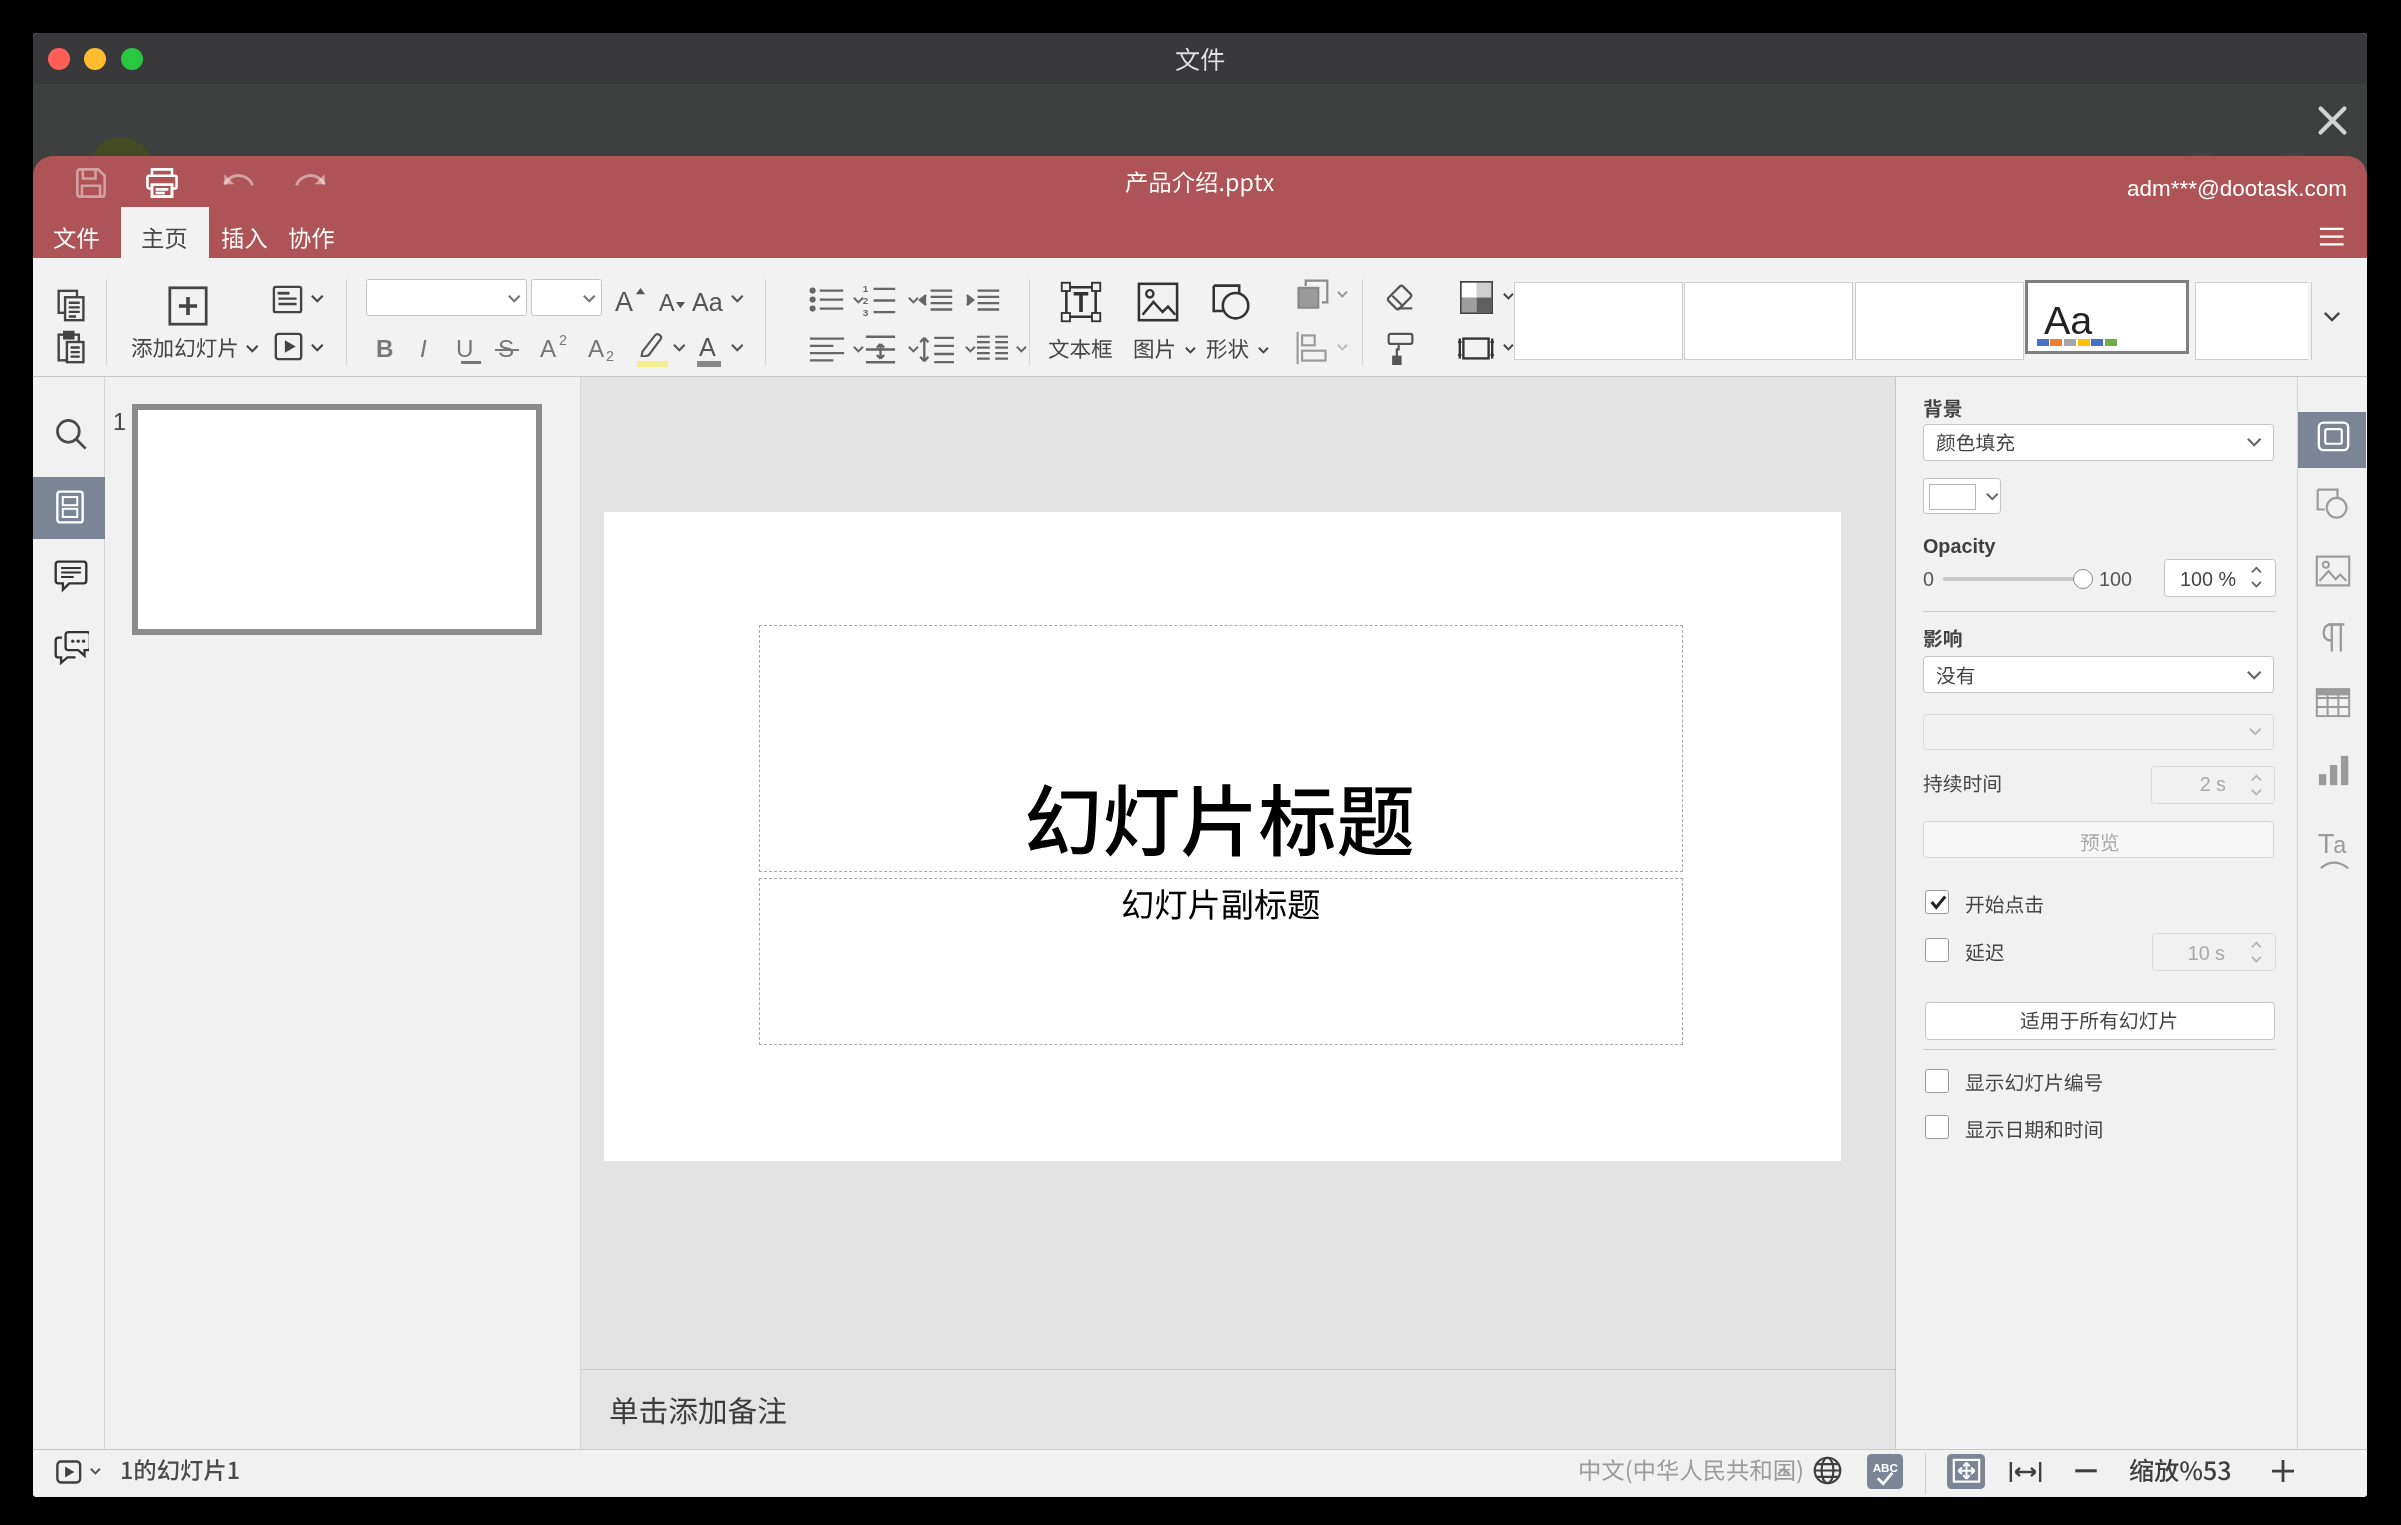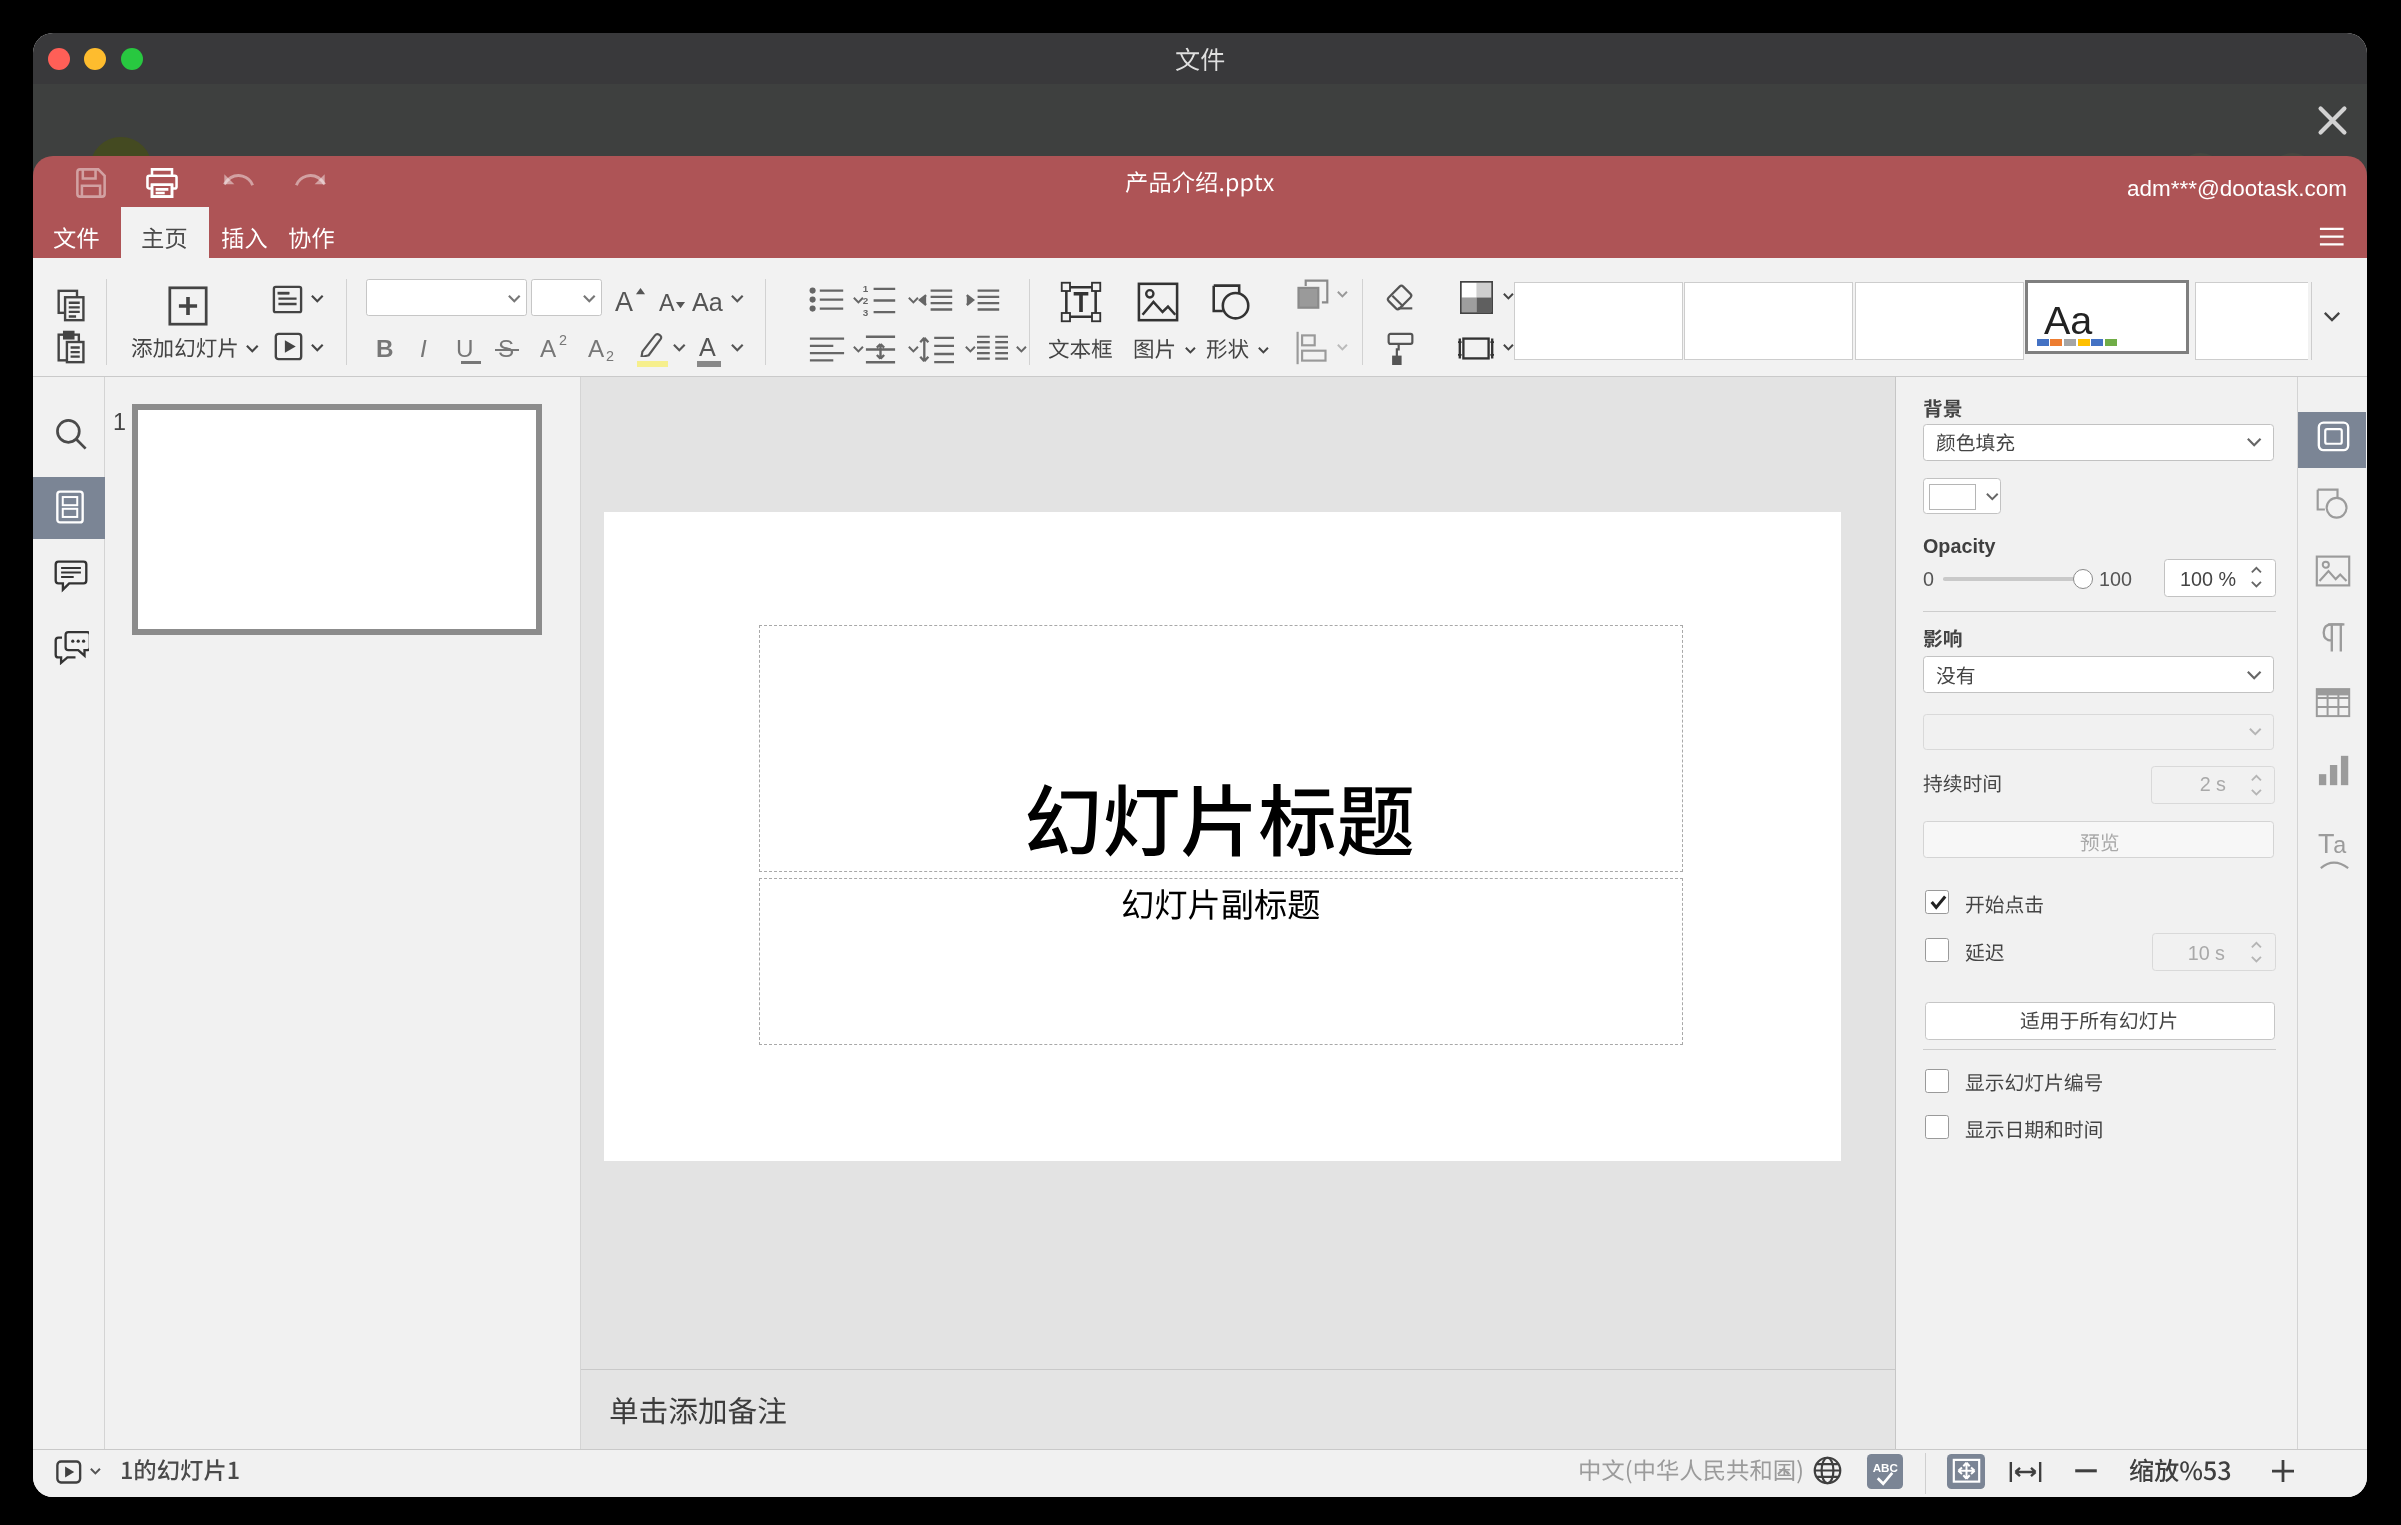--- a/index.html
+++ b/index.html
@@ -1,15 +1,15 @@
 <!DOCTYPE html>
 <html style="font-size:14.6px"><head><meta charset="utf-8"><style>
 *{margin:0;padding:0;box-sizing:border-box}
 html,body{width:2401px;height:1526px;background:#000;overflow:hidden}
-#win{position:absolute;left:33px;top:33px;width:2334px;height:1464px;background:#f1f1f1;border-radius:20px;overflow:hidden}
+#win{position:absolute;left:33px;top:33px;width:2334px;height:1464px;background:#f1f1f1;border-radius:4px;overflow:hidden}
 svg.tx{position:absolute;overflow:visible}
 </style></head><body>
 <div id="win">
 <div style="position:absolute;left:0;top:0;width:2334px;height:51px;background:#39393b"></div>
 <div style="position:absolute;left:14.6px;top:14.6px;width:22px;height:22px;border-radius:50%;background:#ff5f57"></div>
 <div style="position:absolute;left:51px;top:14.6px;width:22px;height:22px;border-radius:50%;background:#febc2e"></div>
 <div style="position:absolute;left:88px;top:14.6px;width:22px;height:22px;border-radius:50%;background:#28c840"></div>
 <svg class="tx" style="left:1142px;top:36px" width="1.8" height="1.8" viewBox="0 0 2 2">
       <path d="M11.8 -23C12.7 -21.7 13.6 -19.8 13.9 -18.6L16.2 -19.4C15.8 -20.6 14.9 -22.4 14 -23.7ZM1.4 -18.6V-16.5H5.8C7.4 -12.3 9.6 -8.6 12.5 -5.6C9.4 -3 5.7 -1.1 1 0.2C1.4 0.7 2.1 1.7 2.3 2.2C7 0.7 10.9 -1.3 14.1 -4.1C17.2 -1.3 21 0.8 25.6 2C26 1.5 26.6 0.6 27.1 0.1C22.6 -1 18.8 -3 15.7 -5.6C18.5 -8.5 20.7 -12.1 22.3 -16.5H26.7V-18.6ZM14.1 -7.1C11.5 -9.7 9.4 -12.9 8 -16.5H19.9C18.5 -12.7 16.6 -9.6 14.1 -7.1Z M36.9 -9.5V-7.5H44.9V2.2H47V-7.5H54.7V-9.5H47V-15.7H53.5V-17.8H47V-23.2H44.9V-17.8H41.2C41.5 -19 41.8 -20.4 42.1 -21.7L40.1 -22.1C39.5 -18.5 38.3 -14.8 36.7 -12.5C37.2 -12.3 38.1 -11.8 38.4 -11.5C39.2 -12.6 39.9 -14.1 40.5 -15.7H44.9V-9.5ZM35.5 -23.4C34 -19.2 31.5 -15 28.9 -12.2C29.3 -11.8 29.9 -10.7 30.1 -10.2C31 -11.1 31.8 -12.2 32.7 -13.4V2.2H34.7V-16.7C35.8 -18.7 36.7 -20.7 37.5 -22.8Z" fill="#dfdfdf"></path>
     </svg>

